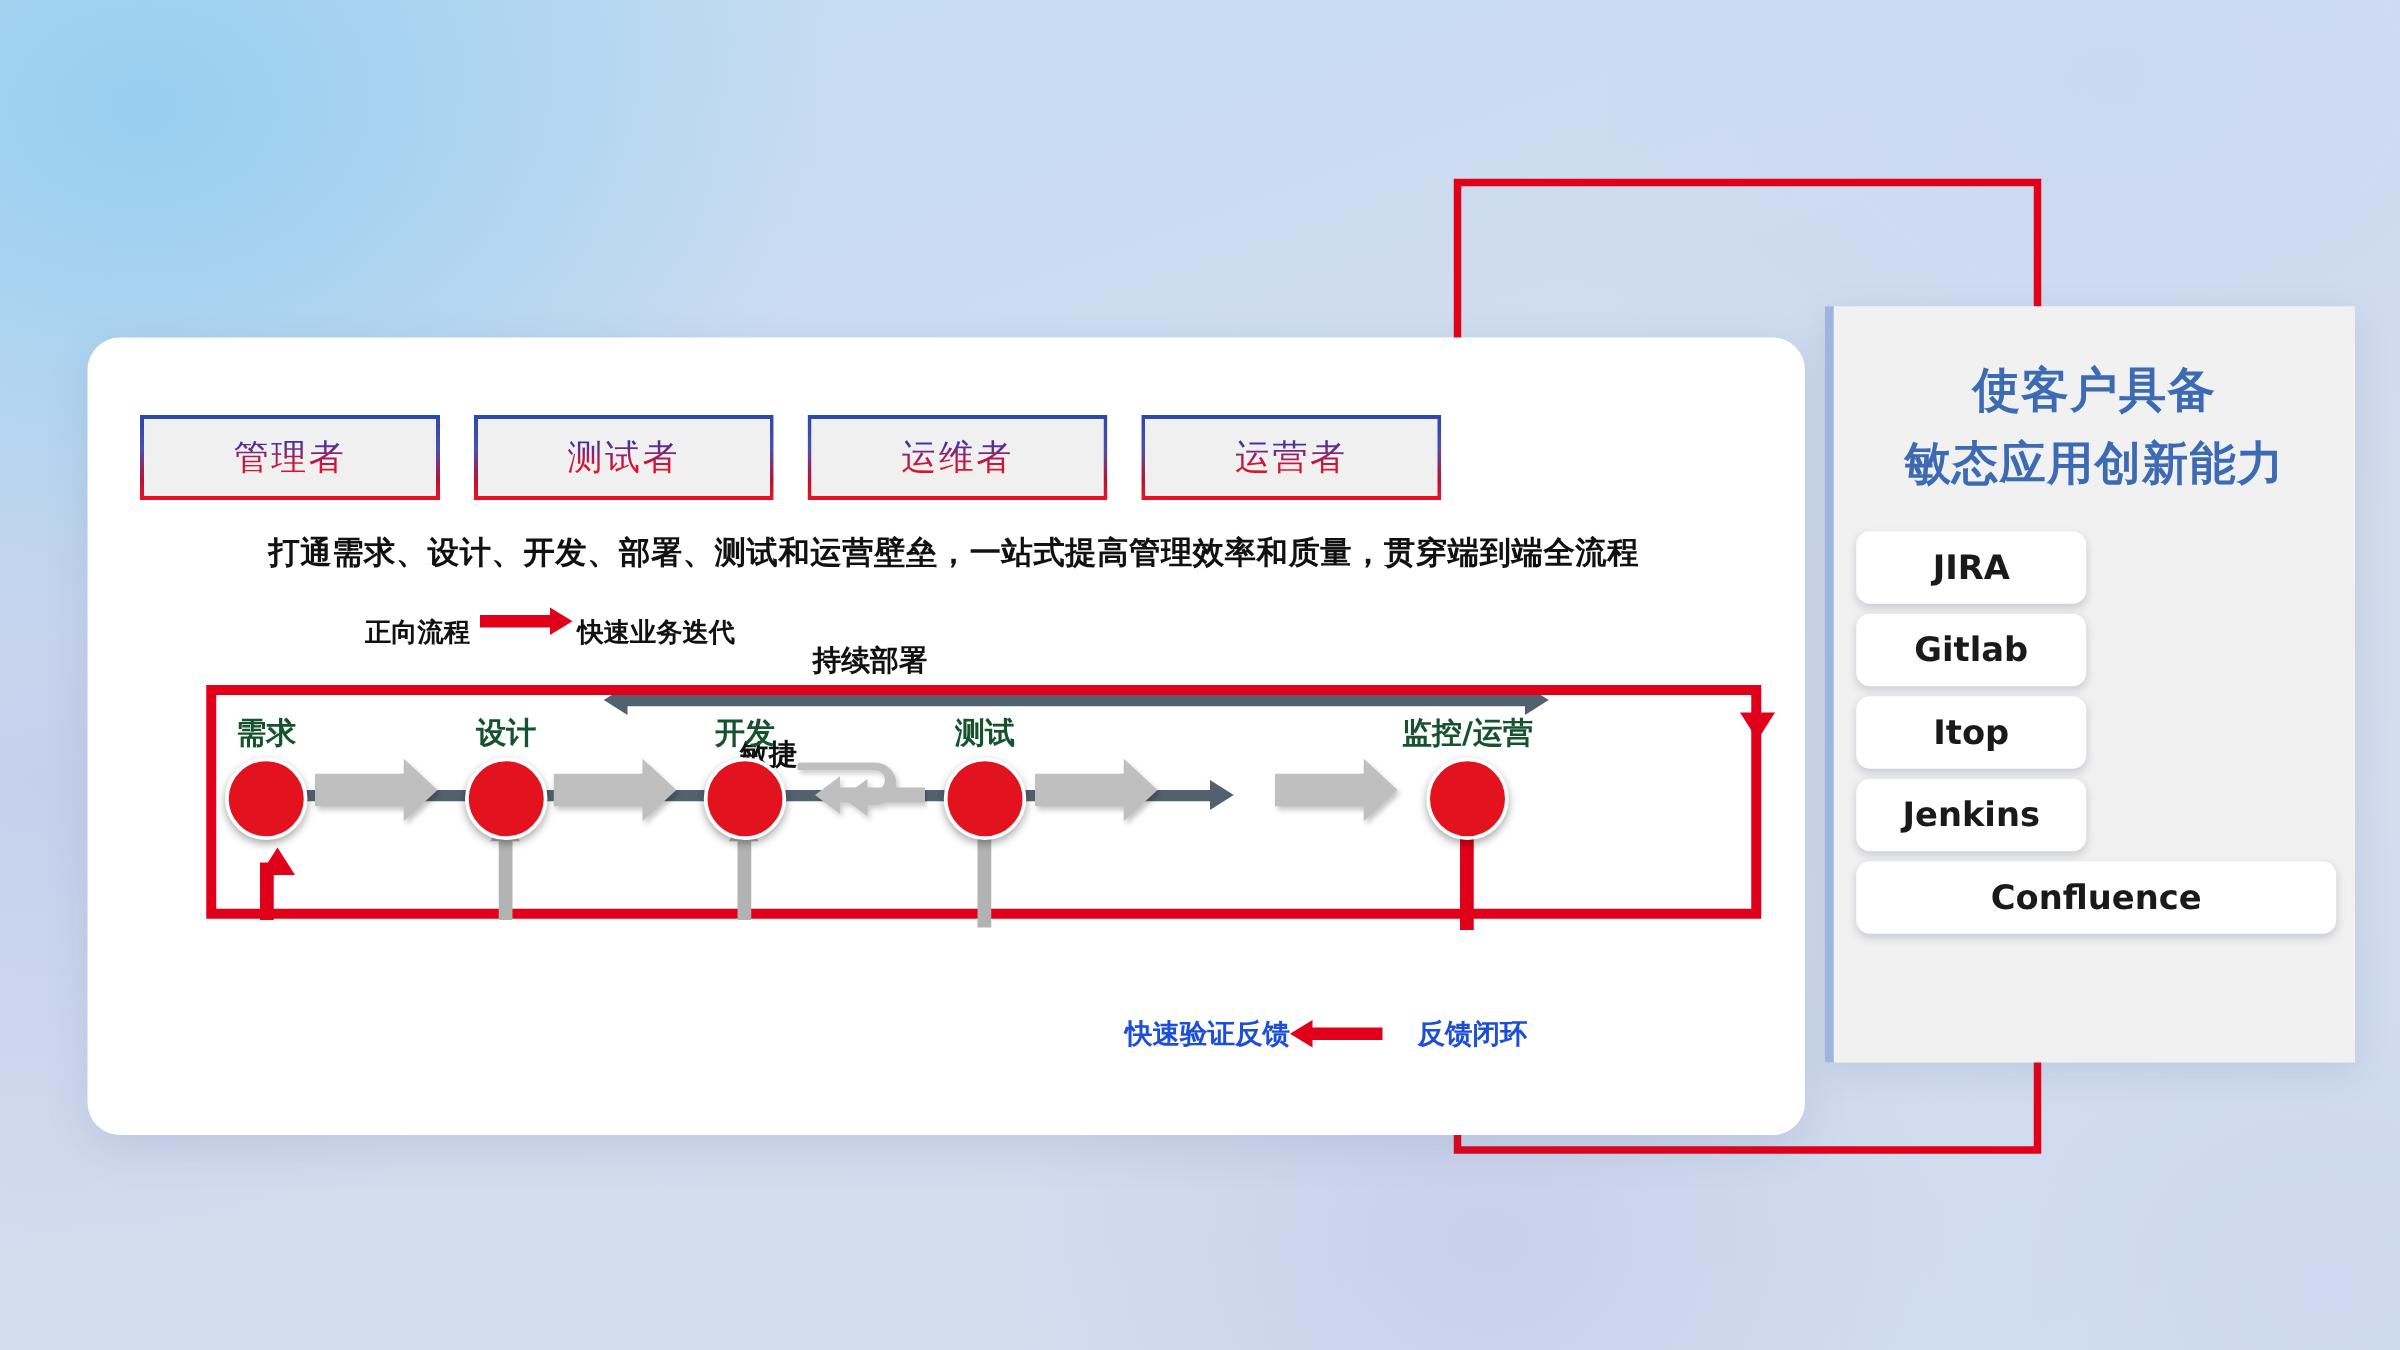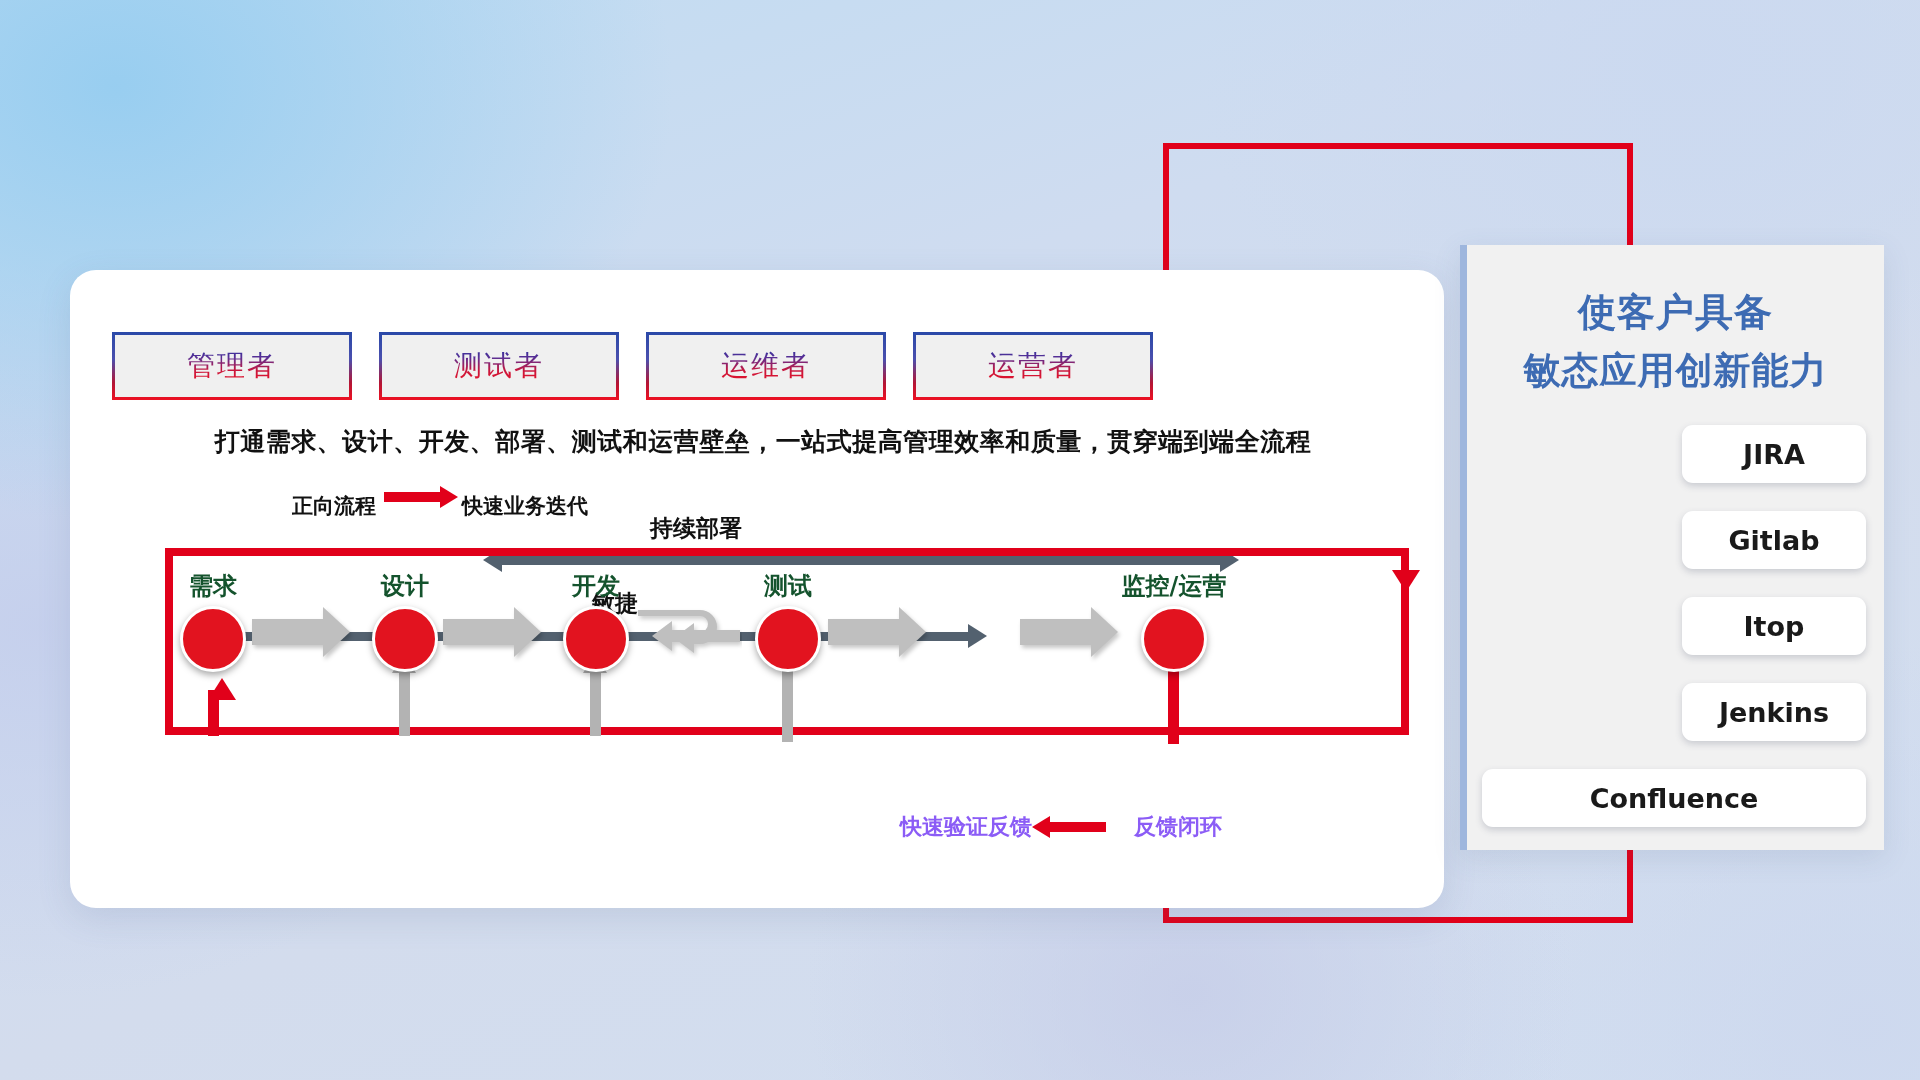--- a/index.html
+++ b/index.html
@@ -94,21 +94,21 @@
     position: absolute;
     left: 222px; top: 222px;
     display: flex; gap: 8px;
     font-size: 21px; font-weight: bold; color: #111;
     font-family: "DejaVu Sans", "Liberation Sans", sans-serif;
   }
   .legend-fb {
     position: absolute;
     left: 830px; top: 542px;
     display: flex; align-items: center; gap: 16px;
-    font-size: 22px; font-weight: bold; color: #8b5cf6;
+    font-size: 22px; font-weight: bold; color: #1d4ed8;
     font-family: "DejaVu Sans", "Liberation Sans", sans-serif;
   }
   .red-arrow-r, .red-arrow-l {
     display: inline-block; position: relative;
     width: 58px; height: 10px; background: #e1001a;
   }
   .red-arrow-r::after {
     content: ""; position: absolute; right: -16px; top: -6px;
     border-left: 18px solid #e1001a;
     border-top: 11px solid transparent;
@@ -229,22 +229,22 @@
     font-weight: bold;
     font-size: 38px;
     line-height: 1.55;
     letter-spacing: 1px;
     font-family: "DejaVu Sans", "Liberation Sans", sans-serif;
   }
   .panel-title .l2 { font-size: 37px; }
   .chips {
     margin: 26px 18px 0 18px;
     display: flex; flex-wrap: wrap;
-    gap: 28px 16px;
-    justify-content: flex-end;
+    gap: 8px 16px;
+    justify-content: space-between;
   }
   .chip {
     background: #ffffff;
     border-radius: 11px;
     height: 58px;
     min-width: 184px;
     display: flex; align-items: center; justify-content: center;
     font-size: 27px; font-weight: bold; color: #1a1a1a;
     box-shadow: 0 3px 7px rgba(60,70,95,0.22);
     font-family: "DejaVu Sans", "Liberation Sans", sans-serif;

